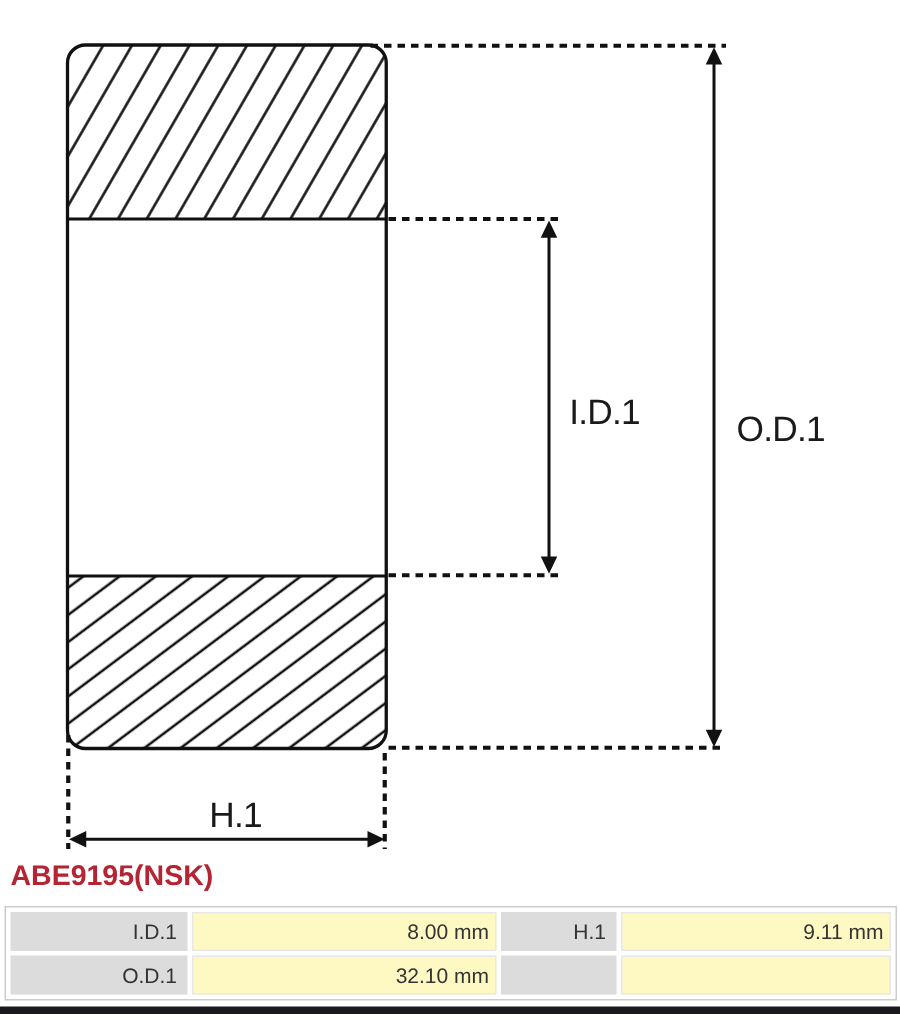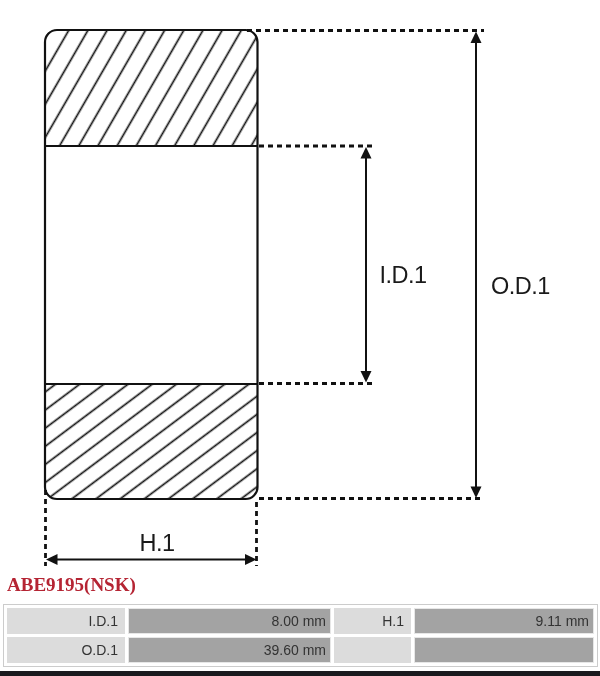--- a/index.html
+++ b/index.html
@@ -1,24 +1,24 @@
 <!DOCTYPE html>
 <html><head>
 <meta charset="utf-8">
 <style>
   html,body{margin:0;padding:0;background:#fff;}
   body{width:600px;height:676px;position:relative;font-family:"Liberation Sans",sans-serif;overflow:hidden;}
   #draw{position:absolute;left:0;top:0;}
   
-  #pn{position:absolute;left:7px;top:574px;font-size:19px;font-weight:bold;color:#b52433;letter-spacing:0px;font-family:Liberation Serif, serif;}
+  #pn{position:absolute;left:7px;top:574px;font-size:19px;font-weight:bold;color:#b52433;letter-spacing:0px;}
   
   #spec{position:absolute;left:3px;top:604px;width:595px;border-collapse:separate;border-spacing:3px;border:1px solid #ccc;font-size:14px;color:#333;table-layout:fixed;}
   #spec td{height:24px;padding:0 7px 0 0;text-align:right;vertical-align:middle;}
   #spec td.lbl{background:#dcdcdc;}
-  #spec td.val{background:#a3a3a3;border:1px solid #e7e7e7;padding:0 4px 0 0;}
+  #spec td.val{background:#fef9c3;border:1px solid #e7e7e7;padding:0 4px 0 0;}
   
   #bar{position:absolute;left:0;top:671px;width:600px;height:5px;background:#1a1a1e;}
 </style>
 </head>
 <body>
 
 <svg id="draw" width="600" height="576" viewBox="0 0 600 576">
   <defs>
     <pattern id="h60" patternUnits="userSpaceOnUse" width="16.6" height="16.6" patternTransform="rotate(30)">
       <line x1="8.3" y1="-1" x2="8.3" y2="17.6" stroke="#111" stroke-width="1.7"></line>
@@ -88,20 +88,20 @@
   <tbody>
       <tr>
     <td class="lbl">I.D.1</td>
     <td class="val">8.00 mm</td>
     <td class="lbl">H.1</td>
     <td class="val">9.11 mm</td>
   </tr>
 
   <tr>
     <td class="lbl">O.D.1</td>
-    <td class="val">39.60 mm</td>
+    <td class="val">32.10 mm</td>
     <td class="lbl"></td>
     <td class="val"></td>
   </tr>
 </tbody>
   </table>
 
 <div id="bar"></div>
 
 </body></html>

